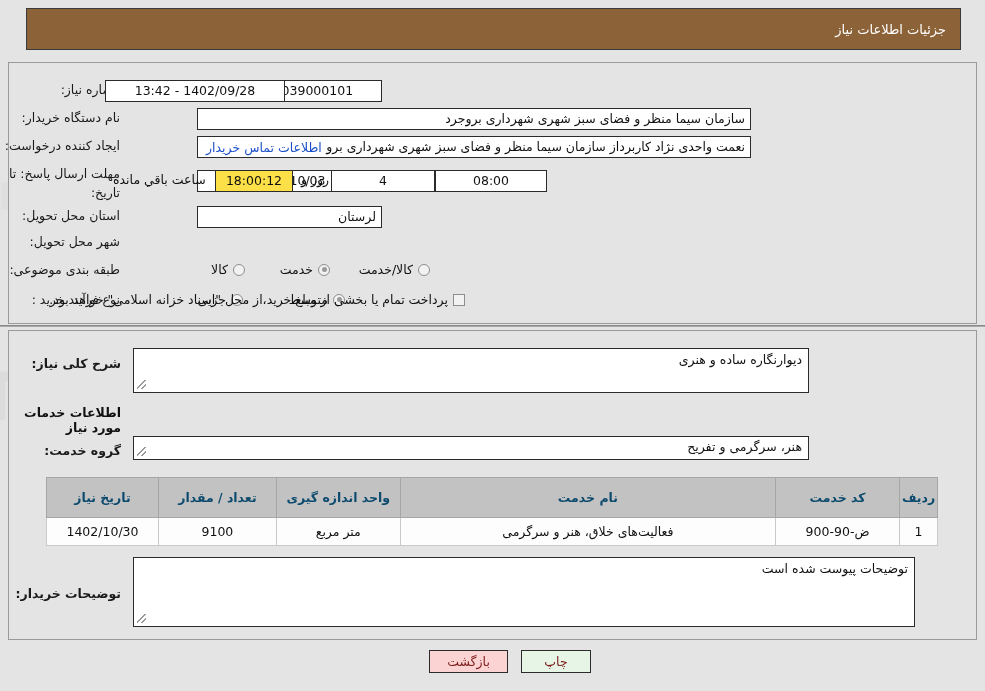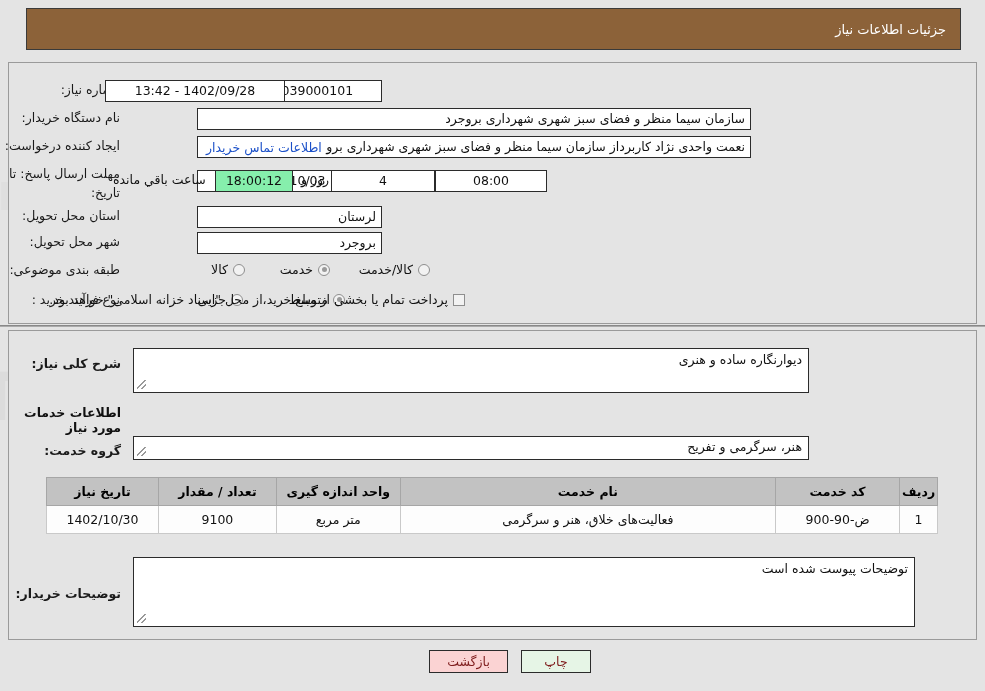--- a/index.html
+++ b/index.html
@@ -86,21 +86,21 @@
     font-size: 12.5px;
     padding: 0 5px;
     color: #111;
     overflow: hidden;
     white-space: nowrap;
     text-overflow: clip;
   }
   .fld.center { text-align: center; }
   .fld.right { text-align: right; }
   .fld.timer {
-    background: #86efac;
+    background: #fde047;
     text-align: center;
   }
   .link {
     color: #1b50c8;
     font-size: 12.5px;
     white-space: nowrap;
   }
   .plain {
     font-size: 12.5px;
     white-space: nowrap;
@@ -165,23 +165,23 @@
     position: absolute;
     left: 46px; top: 477px;
     width: 892px;
     border-collapse: collapse;
     font-size: 12.5px;
     background: #fff;
   }
   .tbl th {
     background: #c2c2c2;
     border: 1px solid #a6a6a6;
-    height: 28px;
+    height: 40px;
     font-weight: bold;
-    color: #000000;
+    color: #0c4a6e;
     font-size: 12.5px;
   }
   .tbl td {
     background: #fdfdfd;
     border: 1px solid #c9c9c9;
     height: 28px;
     text-align: center;
     color: #111;
   }
   
@@ -252,21 +252,20 @@
   <span class="plain" style="position:absolute; left:113px; top:172px;">ساعت باقي مانده</span>
 
   <div class="row" style="right:865px; top:208px;">
     <span class="lbl">استان محل تحویل:</span>
   </div>
   <div class="fld right" style="position:absolute; right:603px; top:206px; width:185px;">لرستان</div>
 
   <div class="row" style="right:865px; top:234px;">
     <span class="lbl">شهر محل تحویل:</span>
   </div>
-  <div class="fld right" style="position:absolute; right:603px; top:232px; width:185px;">بروجرد</div>
 
   <div class="row" style="right:865px; top:262px;justify-content:flex-end;">
     <span class="lbl">طبقه بندی موضوعی:</span>
   </div>
   <div class="row" style="right:740px; top:262px;">
     <span class="radio"></span>
     <span class="radio-lbl">کالا</span>
   </div>
   <div class="row" style="right:655px; top:262px;">
     <span class="radio on"></span>

